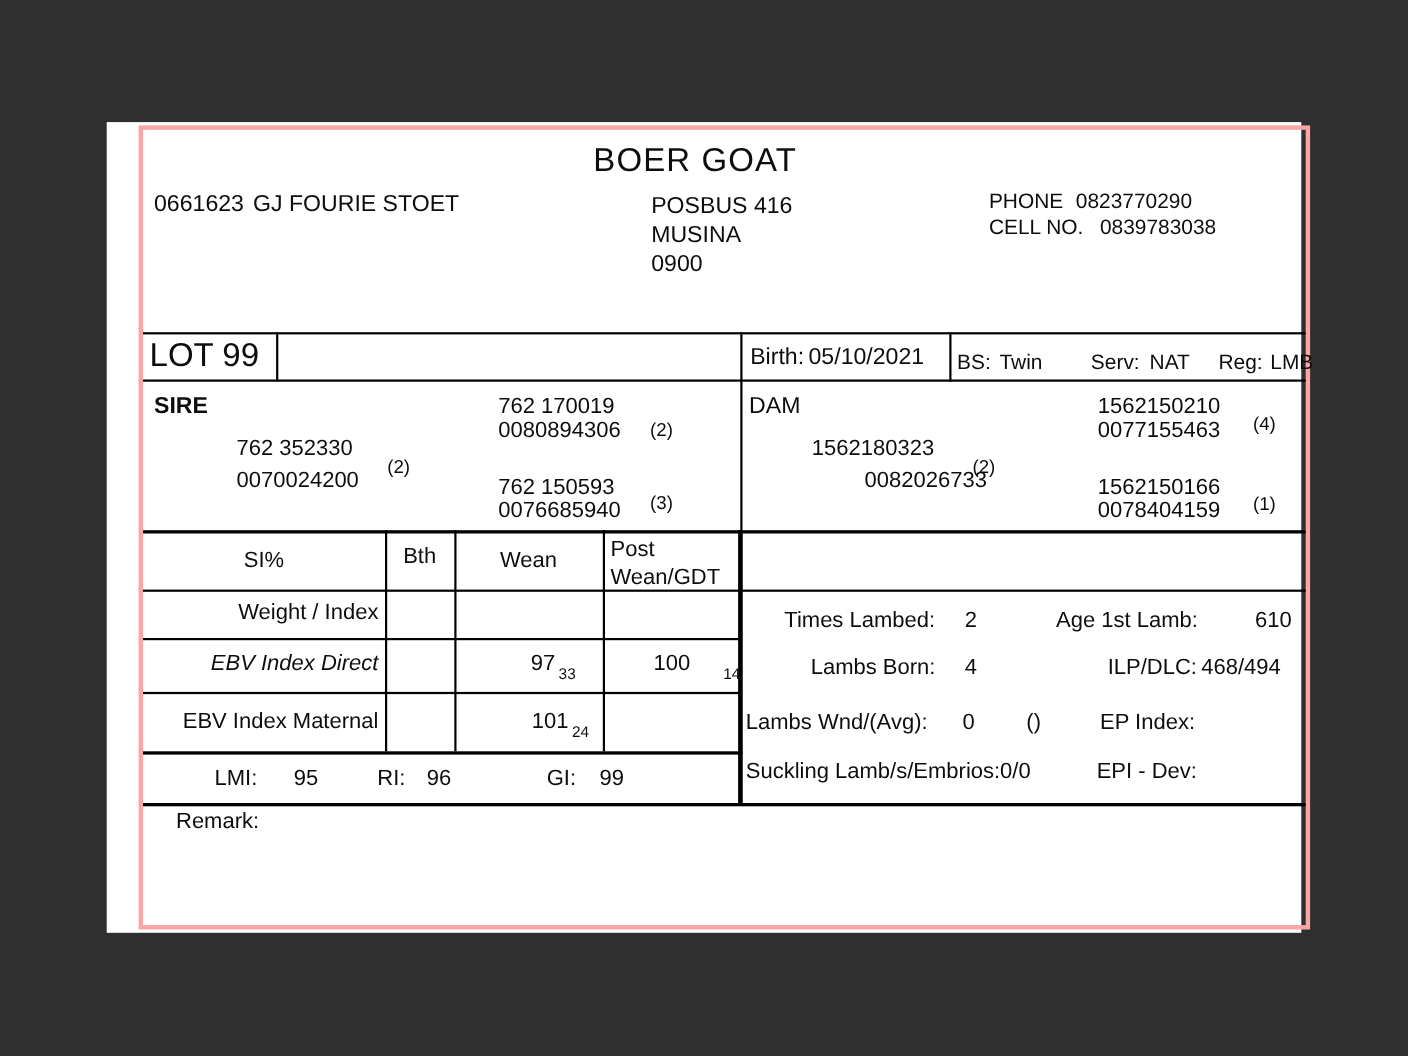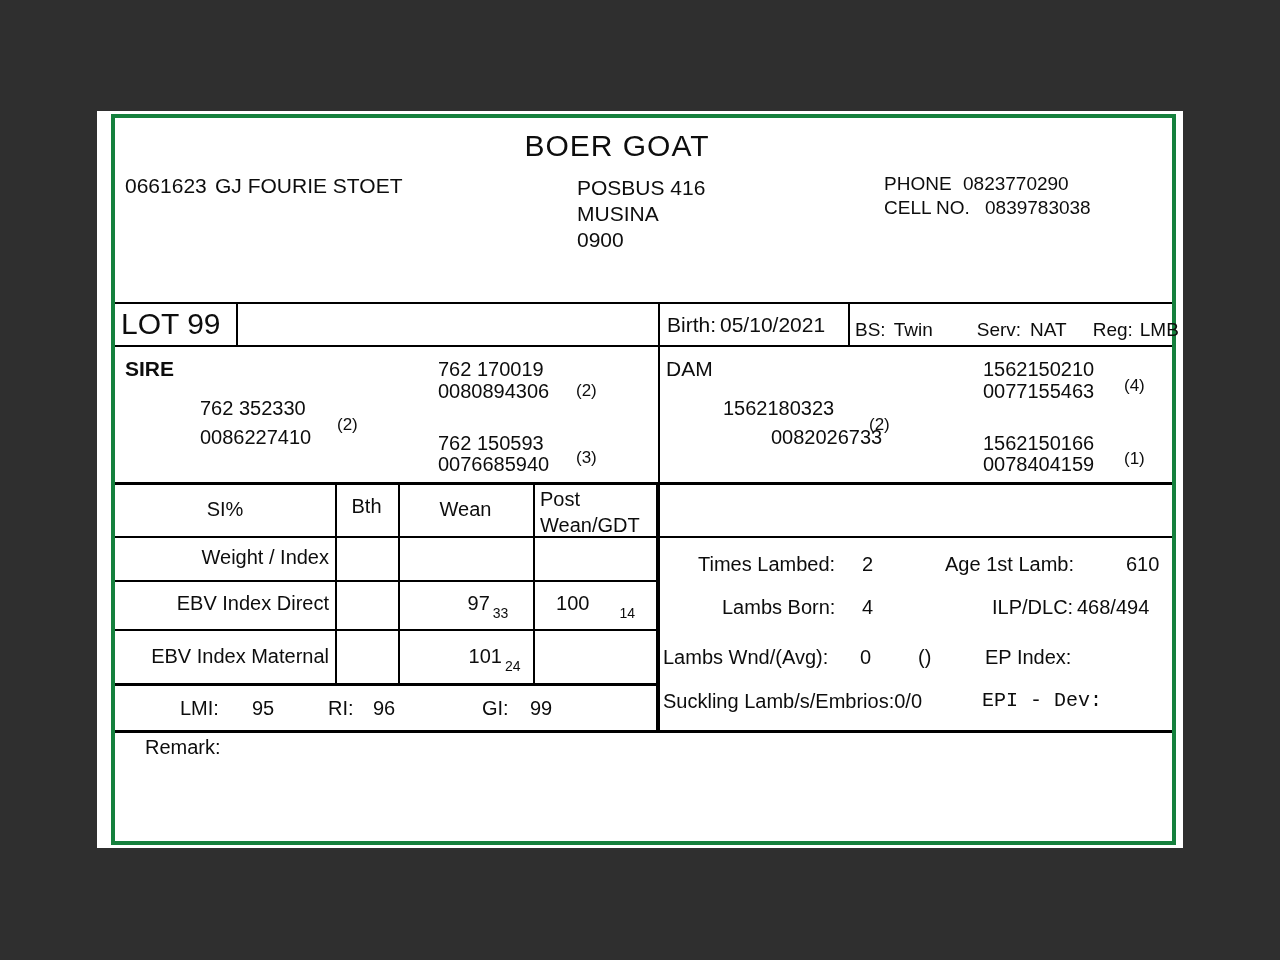--- a/index.html
+++ b/index.html
@@ -1,19 +1,19 @@
 <!DOCTYPE html>
 <html><head>
 <meta charset="utf-8">
 <style>
   html,body{margin:0;padding:0;background:#2f2f2f;}
   .stage{position:relative;width:1280px;height:960px;background:#2f2f2f;overflow:hidden;
          font-family:"Liberation Sans","DejaVu Sans",sans-serif;color:#0d0d0d;}
   .paper{position:absolute;left:97px;top:111px;width:1086px;height:737px;background:#fff;}
-  .frame{position:absolute;left:14px;top:3px;width:1057px;height:723px;border:4px solid #15803d;}
+  .frame{position:absolute;left:29px;top:3px;width:1057px;height:723px;border:4px solid #fca5a5;}
   .abs{position:absolute;line-height:1;white-space:pre;}
   .ln{position:absolute;background:#000;}
   .ctr{text-align:center;}
   .rgt{text-align:right;}
   .sub{font-size:14px;position:relative;top:8px;}
   .f30{font-size:30px;letter-spacing:1px;}
   .f27{font-size:30px;}
   .f21{font-size:21px;}
   .f20{font-size:20px;}
   .f19{font-size:19px;}
@@ -64,21 +64,21 @@
         <span class="f19" style="margin-left:5px;">BS:</span>
         <span class="f19" style="margin-left:8px;">Twin</span>
         <span class="f19" style="margin-left:44px;">Serv:</span>
         <span class="f19" style="margin-left:9px;">NAT</span>
         <span class="f19" style="margin-left:26px;text-align:right;">Reg:</span>
         <span class="f19" style="margin-left:7px;">LMB</span>
       </div>
 
       <div class="abs f21" style="left:10px;top:240px;font-weight:bold;">SIRE</div>
       <div class="abs f20" style="left:85px;top:280px;">762 352330</div>
-      <div class="abs f20" style="left:85px;top:309px;">0086227410</div>
+      <div class="abs f20" style="left:85px;top:309px;">0070024200</div>
       <div class="abs f17" style="left:222px;top:298px;">(2)</div>
       <div class="abs f20" style="left:323px;top:241px;">762 170019</div>
       <div class="abs f20" style="left:323px;top:263px;">0080894306</div>
       <div class="abs f17" style="left:461px;top:264px;">(2)</div>
       <div class="abs f20" style="left:323px;top:315px;">762 150593</div>
       <div class="abs f20" style="left:323px;top:336px;">0076685940</div>
       <div class="abs f17" style="left:461px;top:331px;">(3)</div>
 
       <div class="abs f21" style="left:551px;top:240px;">DAM</div>
       <div class="abs f20" style="left:608px;top:280px;">1562180323</div>
@@ -91,23 +91,23 @@
       <div class="abs f20" style="left:868px;top:336px;">0078404159</div>
       <div class="abs f17" style="left:1009px;top:332px;">(1)</div>
 
       <div class="abs f20 ctr" style="left:0;top:381px;width:220px;">SI%</div>
       <div class="abs f20 ctr" style="left:220px;top:378px;width:63px;">Bth</div>
       <div class="abs f20 ctr" style="left:283px;top:381px;width:135px;">Wean</div>
       <div class="abs f20" style="left:425px;top:368px;line-height:26px;"><span>Post</span><br><span>Wean/GDT</span></div>
 
       <div class="abs f20 rgt" style="left:0;top:429px;width:214px;">Weight / Index</div>
 
-      <div class="abs f20 rgt" style="left:0;top:475px;width:214px;">EBV Index Direct</div>
+      <div class="abs f20 rgt" style="left:0;top:475px;width:214px;font-style:italic;">EBV Index Direct</div>
       <div class="abs f20 ctr" style="left:283px;top:475px;width:135px;padding-left:45px;box-sizing:border-box;"><span>97</span><span class="sub" style="margin-left:3px;">33</span></div>
-      <div class="abs f20 ctr" style="left:418px;top:475px;width:125px;"><span>100</span><span class="sub" style="margin-left:30px;">14</span></div>
+      <div class="abs f20 ctr" style="left:418px;top:475px;width:125px;text-align:right;"><span>100</span><span class="sub" style="margin-left:30px;">14</span></div>
 
       <div class="abs f20 rgt" style="left:0;top:528px;width:214px;">EBV Index Maternal</div>
       <div class="abs f20 ctr" style="left:283px;top:528px;width:124px;padding-left:69px;box-sizing:border-box;"><span>101</span><span class="sub" style="margin-left:3px;">24</span></div>
 
       <div class="abs f20" style="left:65px;top:580px;">LMI:</div>
       <div class="abs f20" style="left:137px;top:580px;">95</div>
       <div class="abs f20" style="left:213px;top:580px;">RI:</div>
       <div class="abs f20" style="left:258px;top:580px;">96</div>
       <div class="abs f20" style="left:367px;top:580px;">GI:</div>
       <div class="abs f20" style="left:415px;top:580px;">99</div>
@@ -122,19 +122,19 @@
       <div class="abs f20" style="left:747px;top:479px;">4</div>
       <div class="abs f20" style="left:877px;top:479px;">ILP/DLC:</div>
       <div class="abs f20" style="left:962px;top:479px;">468/494</div>
 
       <div class="abs f20" style="left:548px;top:529px;">Lambs Wnd/(Avg):</div>
       <div class="abs f20" style="left:745px;top:529px;">0</div>
       <div class="abs f20" style="left:803px;top:529px;">()</div>
       <div class="abs f20" style="left:870px;top:529px;">EP Index:</div>
 
       <div class="abs f20" style="left:548px;top:573px;"><span>Suckling Lamb/s/Embrios:</span><span>0/0</span></div>
-      <div class="abs f20" style="left:867px;top:573px;font-family:Liberation Mono, monospace;">EPI - Dev:</div>
+      <div class="abs f20" style="left:867px;top:573px;">EPI - Dev:</div>
 
       <div class="abs f20" style="left:30px;top:619px;">Remark:</div>
 
     </div>
   </div>
 </div>
 
 </body></html>

